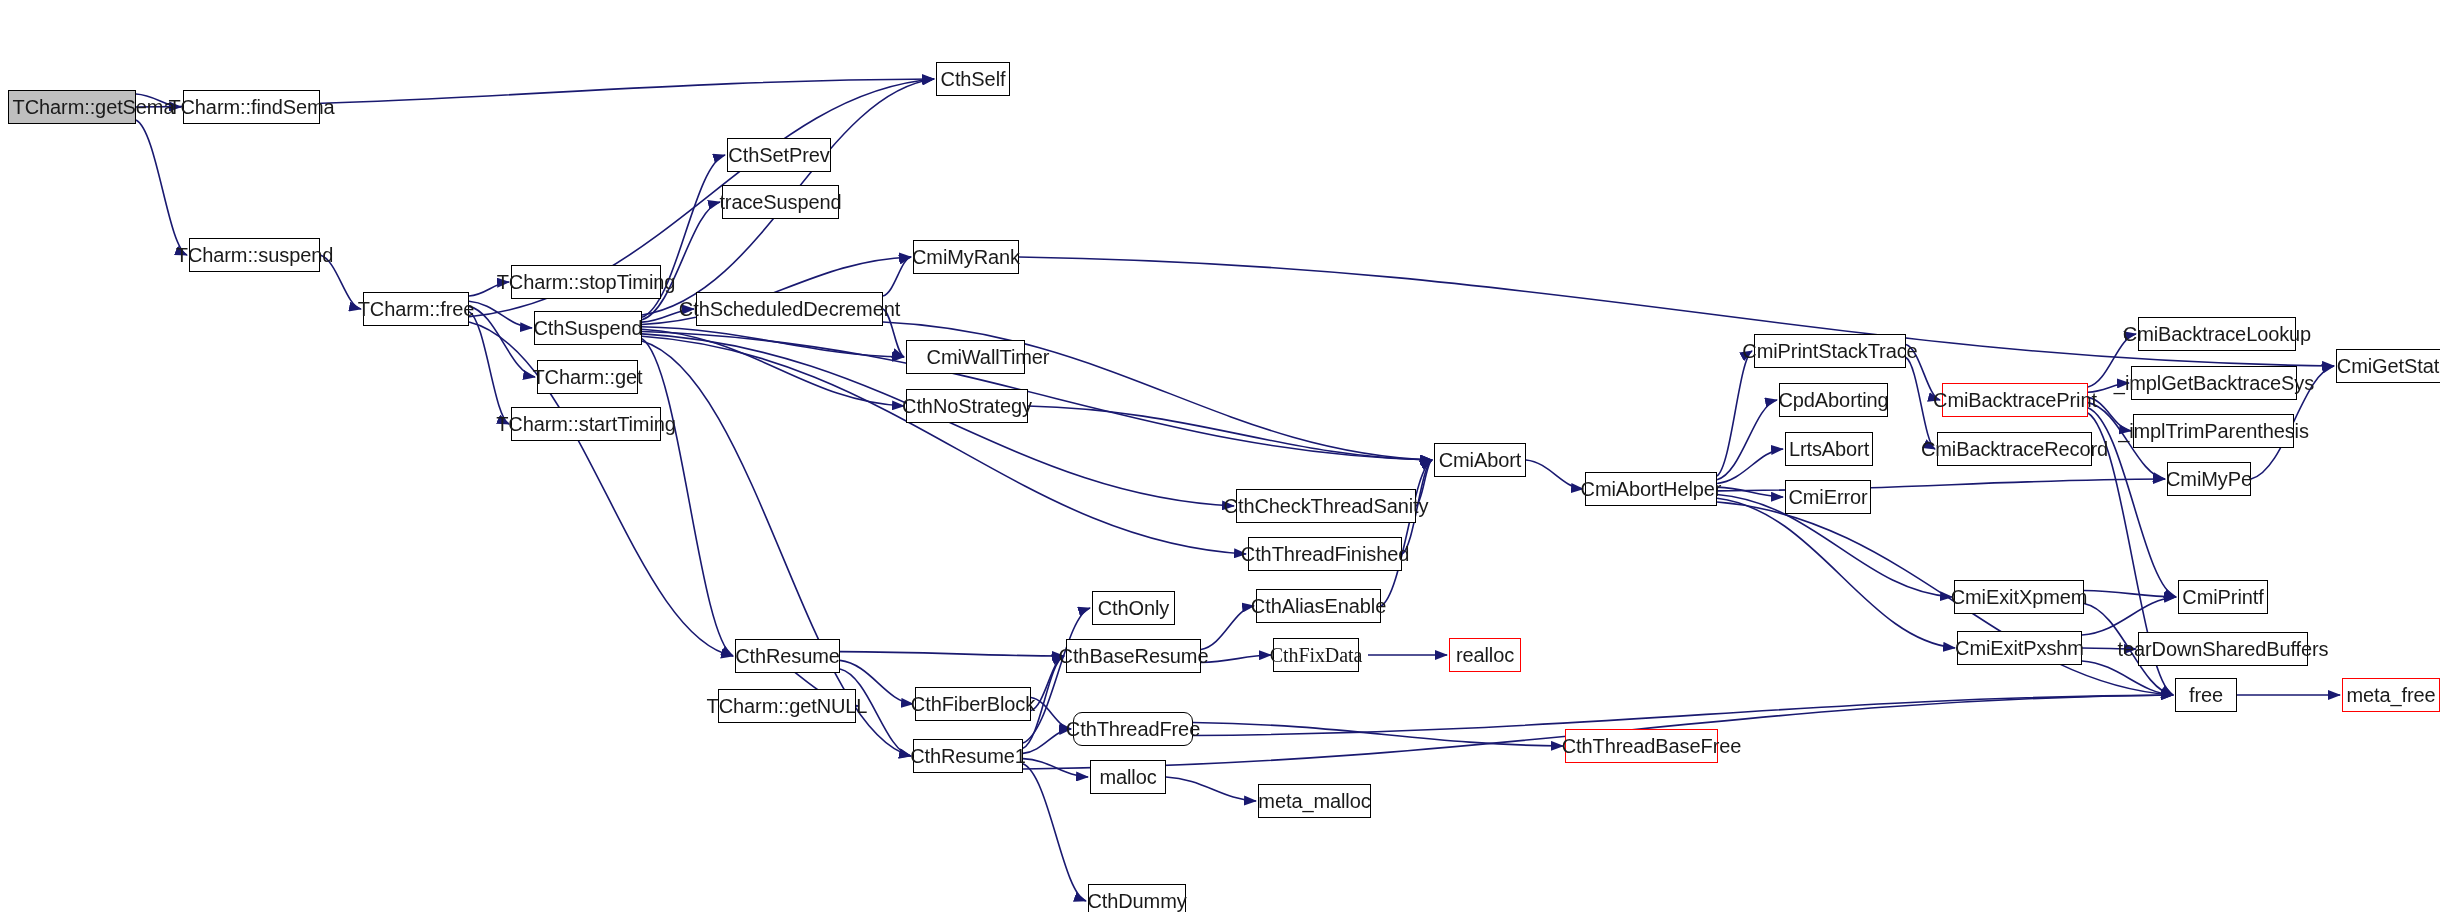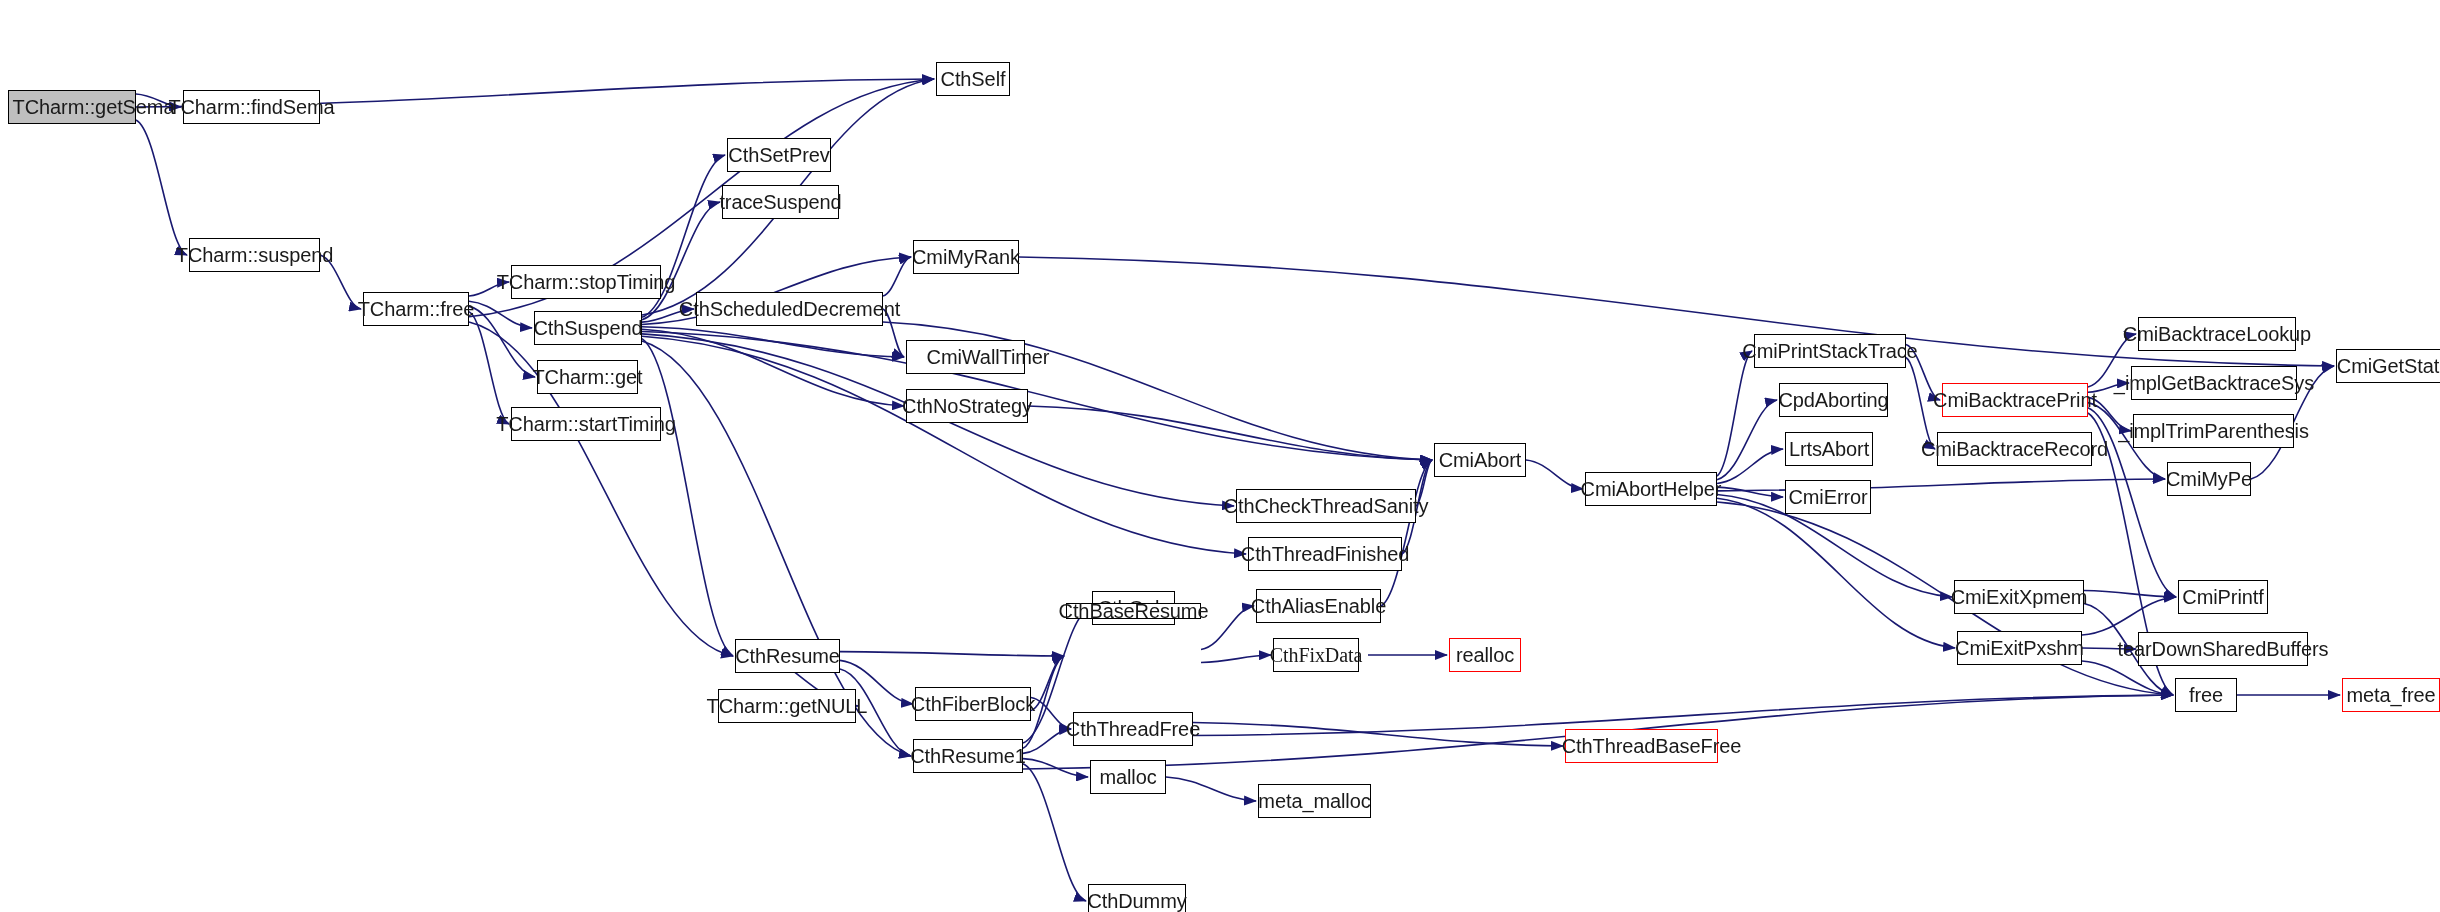--- a/index.html
+++ b/index.html
@@ -126,27 +126,27 @@
       <div class="node" style="left: 1785px; top: 480px; width: 86px; height: 34px;">CmiError</div>
       <div class="node redbox" style="left: 1942px; top: 383px; width: 146px; height: 34px;">CmiBacktracePrint</div>
       <div class="node" style="left: 1937px; top: 432px; width: 155px; height: 34px;">CmiBacktraceRecord</div>
       <div class="node" style="left: 2138px; top: 317px; width: 158px; height: 34px;">CmiBacktraceLookup</div>
       <div class="node" style="left: 2131px; top: 366px; width: 166px; height: 34px;">_implGetBacktraceSys</div>
       <div class="node" style="left: 2133px; top: 414px; width: 161px; height: 34px;">_implTrimParenthesis</div>
       <div class="node" style="left: 2167px; top: 462px; width: 84px; height: 34px;">CmiMyPe</div>
       <div class="node" style="left: 2336px; top: 349px; width: 115px; height: 34px;">CmiGetState</div>
       <div class="node" style="left: 1092px; top: 591px; width: 83px; height: 34px;">CthOnly</div>
       <div class="node" style="left: 1256px; top: 589px; width: 125px; height: 34px;">CthAliasEnable</div>
-      <div class="node" style="left: 1066px; top: 603px; width: 135px; height: 16px;">CthBaseResume</div>
+      <div class="node" style="left: 1066px; top: 639px; width: 135px; height: 34px;">CthBaseResume</div>
       <div class="node" style="left: 1273px; top: 638px; width: 86px; height: 34px; font-family: Liberation Serif, serif;">CthFixData</div>
       <div class="node redbox" style="left: 1449px; top: 638px; width: 72px; height: 34px;">realloc</div>
       <div class="node" style="left: 735px; top: 639px; width: 105px; height: 34px;">CthResume</div>
       <div class="node" style="left: 718px; top: 689px; width: 138px; height: 34px;">TCharm::getNULL</div>
       <div class="node" style="left: 915px; top: 687px; width: 116px; height: 34px;">CthFiberBlock</div>
-      <div class="node" style="left: 1073px; top: 712px; width: 120px; height: 34px;">CthThreadFree</div>
+      <div class="node" style="left: 1073px; top: 712px; width: 120px; height: 34px; border-radius: 9px;">CthThreadFree</div>
       <div class="node" style="left: 913px; top: 739px; width: 110px; height: 34px;">CthResume1</div>
       <div class="node" style="left: 1090px; top: 760px; width: 76px; height: 34px;">malloc</div>
       <div class="node" style="left: 1258px; top: 784px; width: 113px; height: 34px;">meta_malloc</div>
       <div class="node redbox" style="left: 1565px; top: 729px; width: 153px; height: 34px; padding-left: 20px;">CthThreadBaseFree</div>
       <div class="node" style="left: 1088px; top: 884px; width: 98px; height: 34px;">CthDummy</div>
       <div class="node" style="left: 1954px; top: 580px; width: 130px; height: 34px;">CmiExitXpmem</div>
       <div class="node" style="left: 1957px; top: 631px; width: 125px; height: 34px;">CmiExitPxshm</div>
       <div class="node" style="left: 2178px; top: 580px; width: 90px; height: 34px;">CmiPrintf</div>
       <div class="node" style="left: 2138px; top: 632px; width: 170px; height: 34px;">tearDownSharedBuffers</div>
       <div class="node" style="left: 2175px; top: 678px; width: 62px; height: 34px;">free</div>

